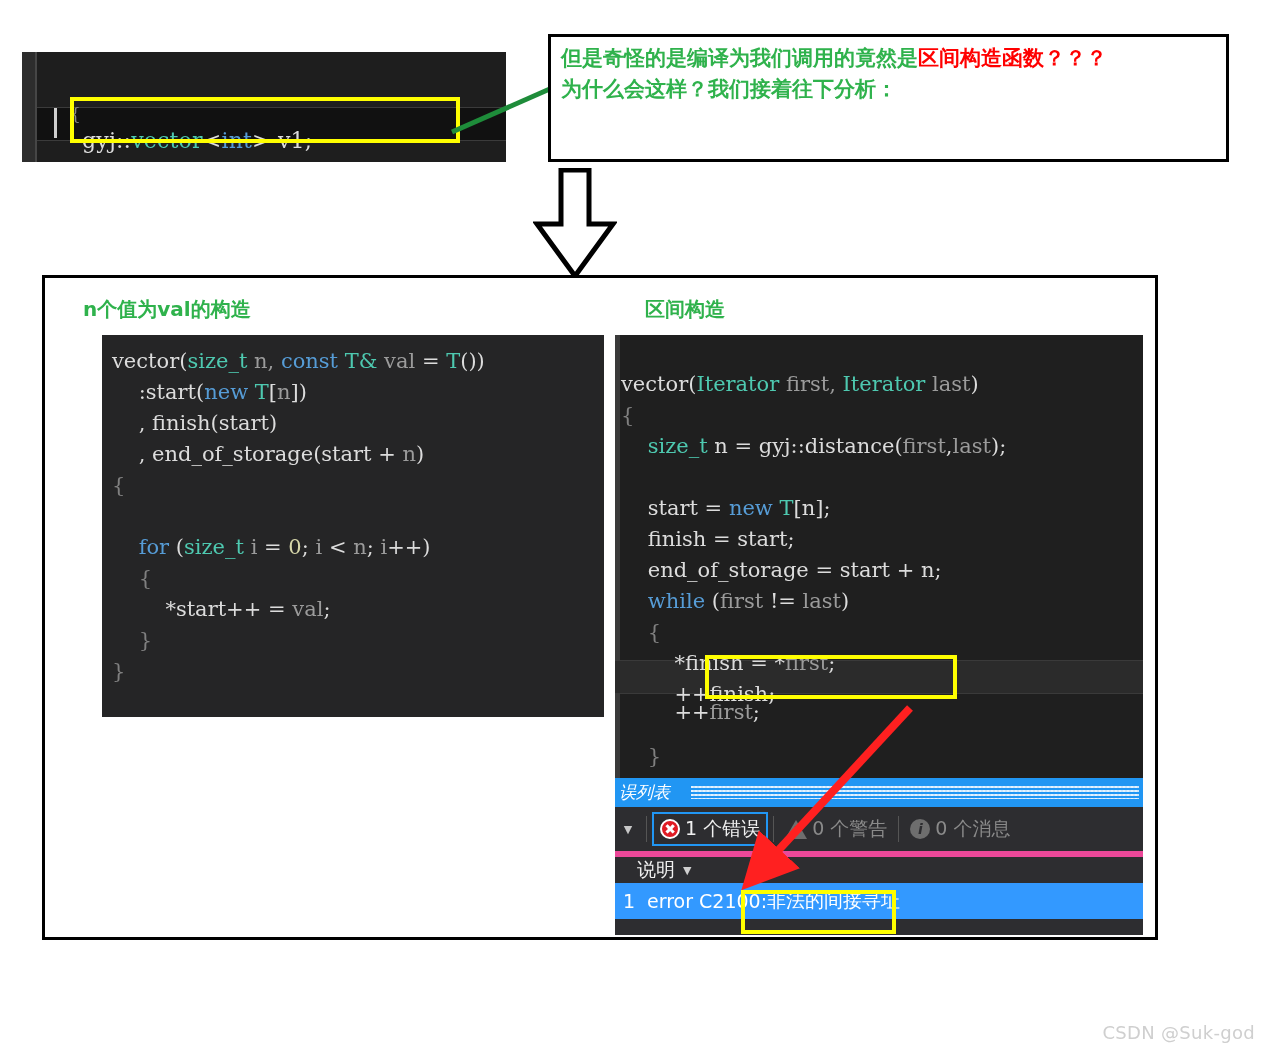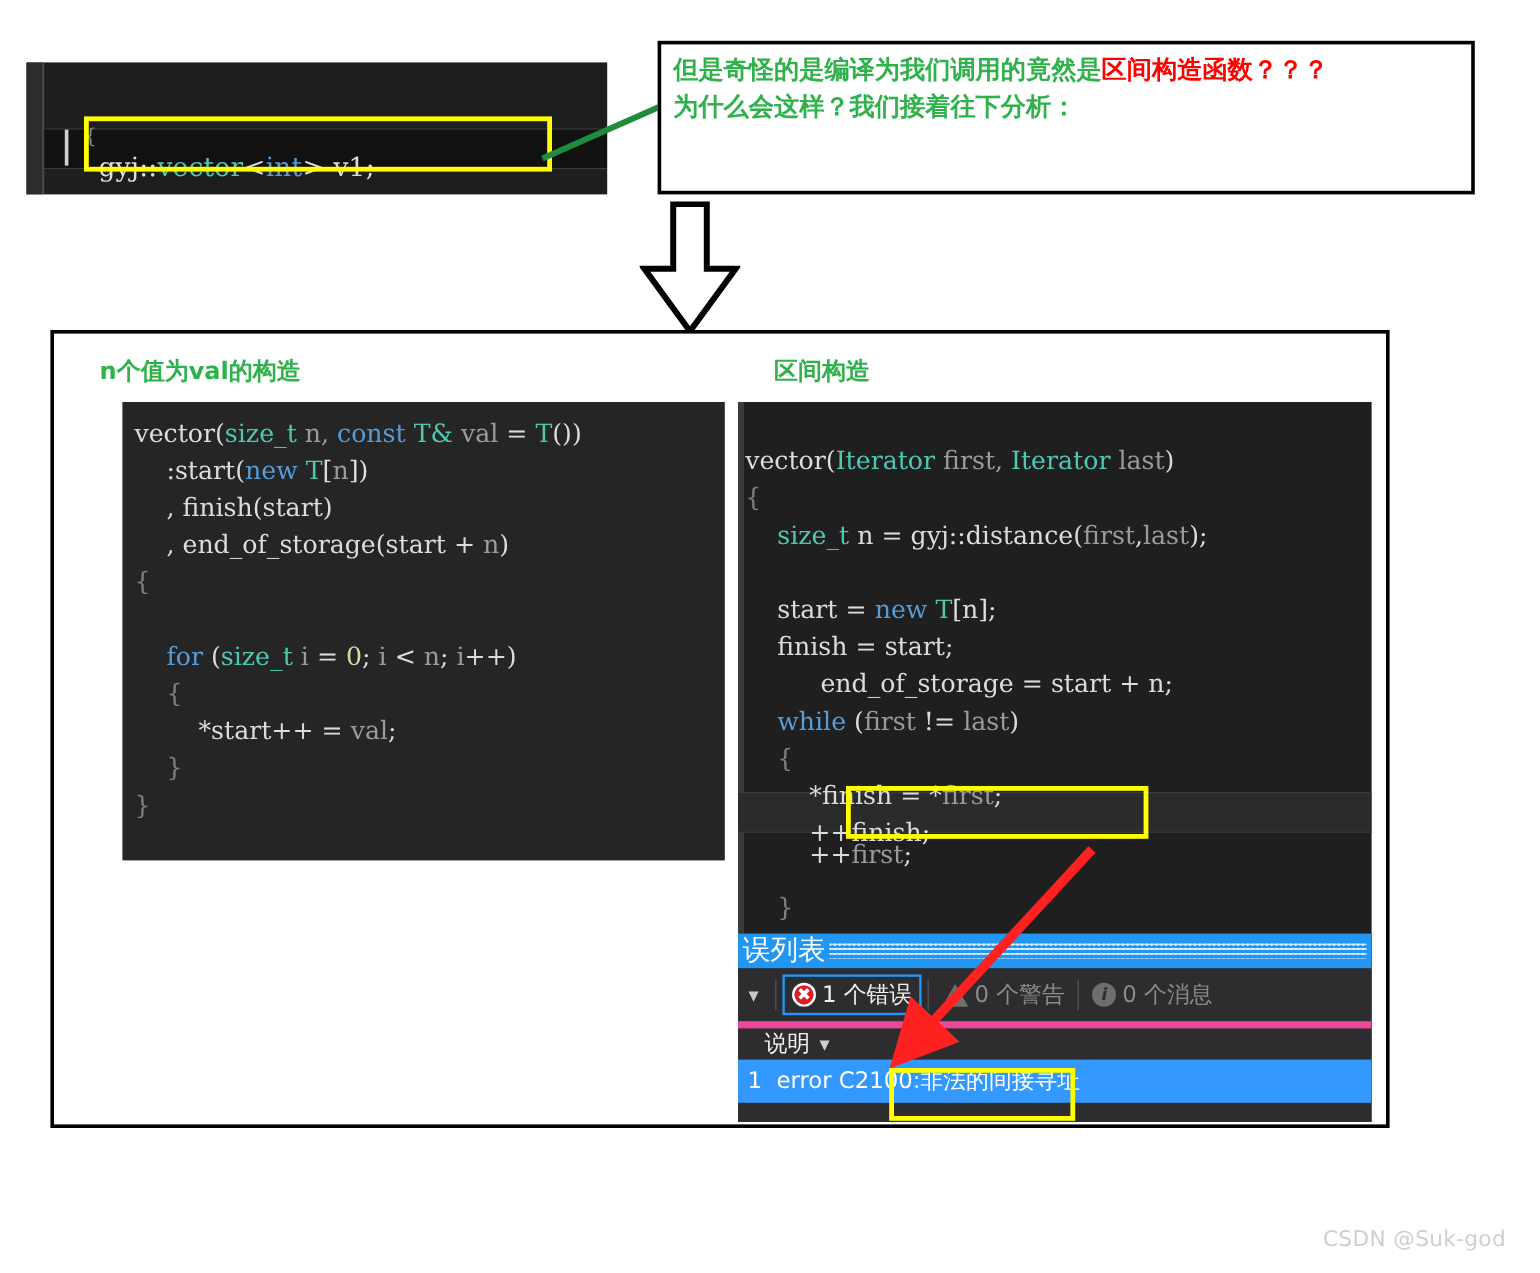--- a/index.html
+++ b/index.html
@@ -193,26 +193,27 @@
     bottom: 0;
     background: #2d2d30;
   }
   #errpane .titlebar {
     position: absolute;
     left: 0; right: 0; top: 0;
     height: 29px;
     background: #2196f3;
     color: #ffffff;
     font-family: "DejaVu Sans", "Liberation Sans", sans-serif;
-    font-size: 23px;
+    font-size: 17px;
     line-height: 29px;
     padding-left: 4px;
     white-space: nowrap;
     overflow: hidden;
     box-sizing: border-box;
+    font-style: italic;
   }
   #errpane .dots {
     position: absolute;
     left: 76px; right: 4px; top: 8px;
     height: 13px;
     background-image:
       repeating-linear-gradient(to right, rgba(255,255,255,.85) 0 2px, transparent 2px 4px),
       repeating-linear-gradient(to bottom, rgba(255,255,255,.85) 0 2px, transparent 2px 4px);
     background-size: 4px 4px;
     -webkit-mask-image: repeating-linear-gradient(to bottom, #000 0 2px, transparent 2px 4px);
@@ -393,21 +394,21 @@
         <span class="msg">error C2100:</span>
         <span class="msg" style="margin-left:0">非法的间接寻址</span>
       </div>
     </div>
       <div class="ln" style="top: 37px;"><span class="c-plain">vector</span><span class="c-plain">(</span><span class="c-type">Iterator</span><span class="c-var"> first, </span><span class="c-type">Iterator</span><span class="c-var"> last</span><span class="c-plain">)</span></div>
       <div class="ln" style="top: 68px;"><span class="c-dim">{</span></div>
       <div class="ln" style="top: 99px;"><span class="c-plain">    </span><span class="c-type">size_t</span><span class="c-plain"> n </span><span class="c-plain">= gyj::distance(</span><span class="c-var">first</span><span class="c-plain">,</span><span class="c-var">last</span><span class="c-plain">);</span></div>
       <div class="ln" style="top: 130px;"></div>
       <div class="ln" style="top: 161px;"><span class="c-plain">    start = </span><span class="c-kw">new</span><span class="c-plain"> </span><span class="c-type">T</span><span class="c-plain">[n];</span></div>
       <div class="ln" style="top: 192px;"><span class="c-plain">    finish = start;</span></div>
-      <div class="ln" style="top: 223px; padding-left: 36px;"><span class="c-plain">    end_of_storage = start + n;</span></div>
+      <div class="ln" style="top: 223px;"><span class="c-plain">    end_of_storage = start + n;</span></div>
       <div class="ln" style="top: 254px;"><span class="c-plain">    </span><span class="c-kw">while</span><span class="c-plain"> (</span><span class="c-var">first</span><span class="c-plain"> != </span><span class="c-var">last</span><span class="c-plain">)</span></div>
       <div class="ln" style="top: 285px;"><span class="c-dim">    {</span></div>
       <div class="ln" style="top: 316px;"><span class="c-plain">        *finish = </span><span class="c-plain">*</span><span class="c-var">first</span><span class="c-plain">;</span></div>
       <div class="ln" style="top: 347px;"><span class="c-plain">        ++finish;</span></div>
       <div class="ln" style="top: 365px;"><span class="c-plain">        ++</span><span class="c-var">first</span><span class="c-plain">;</span></div>
       <div class="ln" style="top: 409px;"><span class="c-dim">    }</span></div>
     </div>
 </div>
 
 <div class="yellow-box" id="rc-hl" style="left:705px; top:655px; width:252px; height:44px;"></div>

